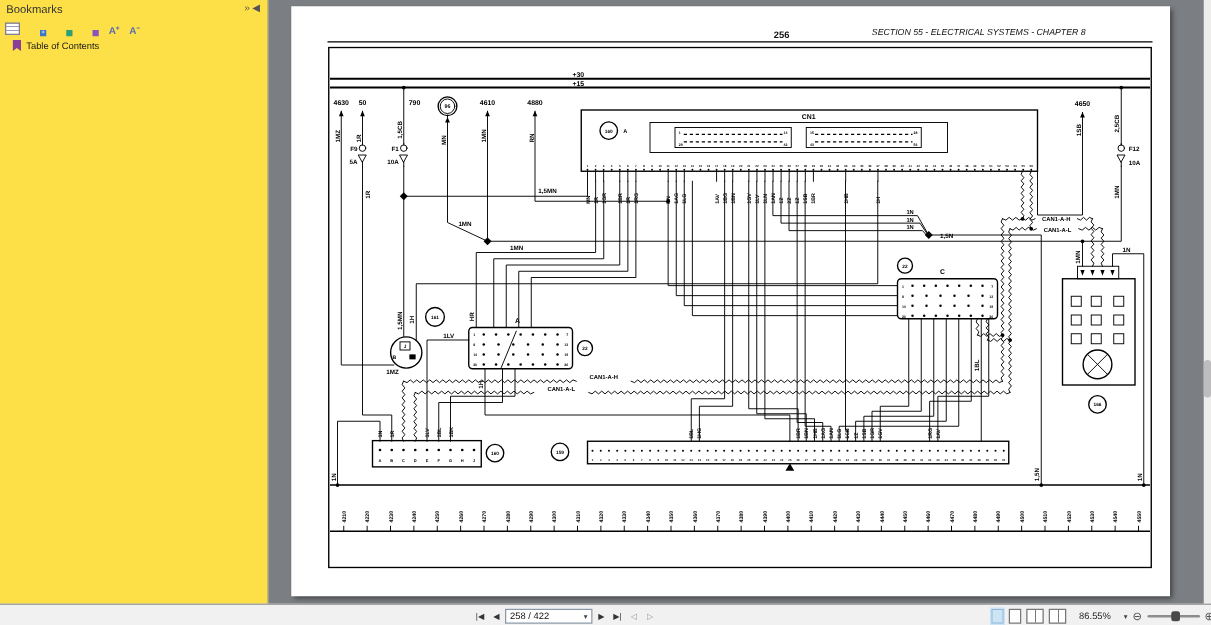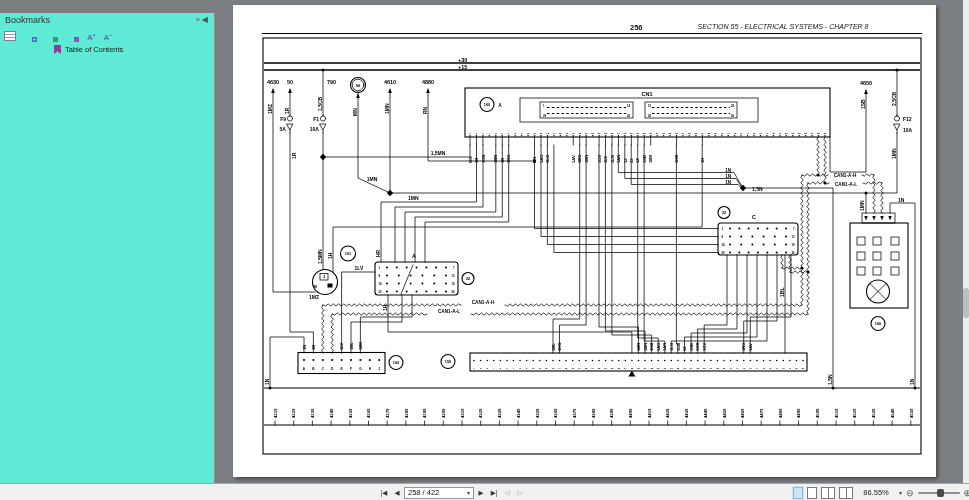--- a/index.html
+++ b/index.html
@@ -1,43 +1,43 @@
 <!DOCTYPE html>
 <html><head>
 <meta charset="utf-8">
 <style>
   * { margin:0; padding:0; box-sizing:border-box; }
   html,body { width:969px; height:500px; overflow:hidden; font-family:"Liberation Sans",sans-serif; }
   .app { position:relative; width:969px; height:500px; background:#7b7e82; overflow:hidden; }
 
   
-  .left-panel { position:absolute; left:0; top:13px; width:215px; height:483px; background:#5eead4; border-right:1px solid #8f8f8f; }
+  .left-panel { position:absolute; left:0; top:0; width:215px; height:483px; background:#fde047; border-right:1px solid #8f8f8f; }
   .panel-header { position:relative; height:14px; }
   .panel-title { position:absolute; left:5px; top:2px; font-size:9px; color:#333; }
   .panel-hicons { position:absolute; right:4px; top:2px; font-size:8px; color:#555; letter-spacing:2px; }
   .panel-toolbar { position:absolute; left:4px; top:16px; height:14px; display:flex; align-items:center; gap:8px; }
   .opt-icon { width:12px; height:10px; border:1px solid #7d7da8; background:
       repeating-linear-gradient(to bottom,#fff 0 2px,#9a9ac0 2px 3px); }
   .bm-icon { position:relative; width:8px; height:11px; background:#9450a5;
       clip-path:polygon(0 0,100% 0,100% 100%,50% 72%,0 100%); }
   .bm-wrap { position:relative; width:13px; height:12px; }
   .bm-badge { position:absolute; right:0; bottom:0; width:5px; height:5px; font-size:5px; line-height:5px;
       color:#fff; text-align:center; }
   .badge-blue { background:#3a74c9; } .badge-green { background:#2e9e77; } .badge-purple { background:#8a52c0; }
   .a-btn { font-size:8px; font-weight:bold; color:#5b6db4; }
-  .bm-items { position:absolute; left:0; top:31px; width:215px;padding-left:44px; }
+  .bm-items { position:absolute; left:0; top:31px; width:215px; }
   .bm-item { position:relative; height:11px; cursor:default; }
   .bm-flag { position:absolute; left:10px; top:1px; width:7px; height:9px; background:#8a3f98;
       clip-path:polygon(0 0,100% 0,100% 100%,50% 70%,0 100%); }
   .bm-label { position:absolute; left:21px; top:1px; font-size:7.5px; color:#1a1a1a; white-space:nowrap; }
 
   
   .pdf-page { position:absolute; left:233px; top:5px; width:703px; height:472px; background:#fff;
       box-shadow:2px 2px 4px rgba(0,0,0,.45); }
-  .ph-num { position:absolute; left:397px; top:18px; font-size:7.5px; font-weight:bold; color:#111; }
+  .ph-num { position:absolute; left:386px; top:18px; font-size:7.5px; font-weight:bold; color:#111; }
   .ph-title { position:absolute; left:450px; top:18px; width:200px; text-align:center; font-size:7px; font-style:italic; color:#111; white-space:nowrap; }
   .header-rule { position:absolute; left:29px; top:28px; width:660px; height:1px; background:#000; }
   svg.diagram { position:absolute; left:29px; top:32px; }
   .dt { font-family:"Liberation Sans",sans-serif; font-weight:700; fill:#000; }
   .w { fill:none; stroke:#000; stroke-width:.75; stroke-linecap:square; }
   .w1 { fill:none; stroke:#000; stroke-width:1.1; }
   .w15 { fill:none; stroke:#000; stroke-width:1.5; }
   .dashrow { stroke:#000; stroke-width:1; stroke-dasharray:2.6,2.2; }
 
   

